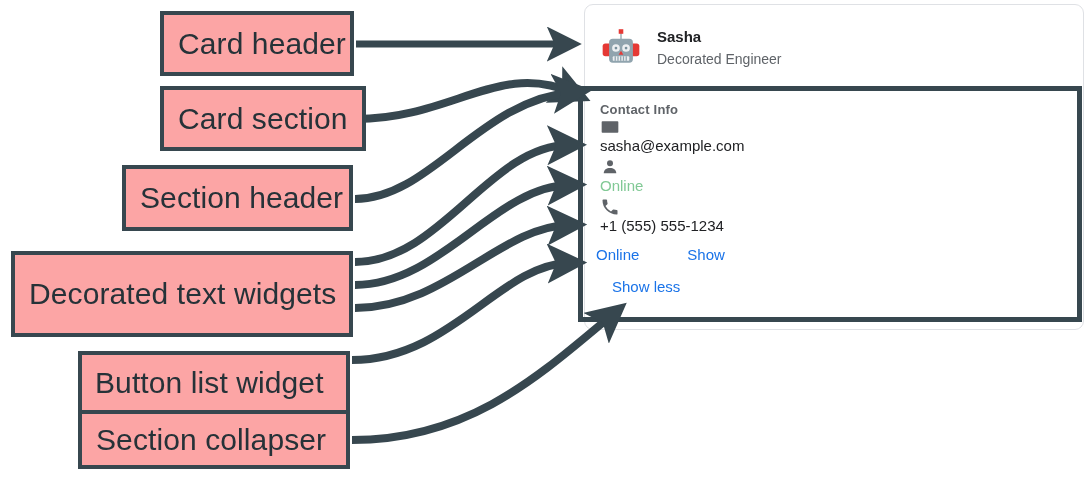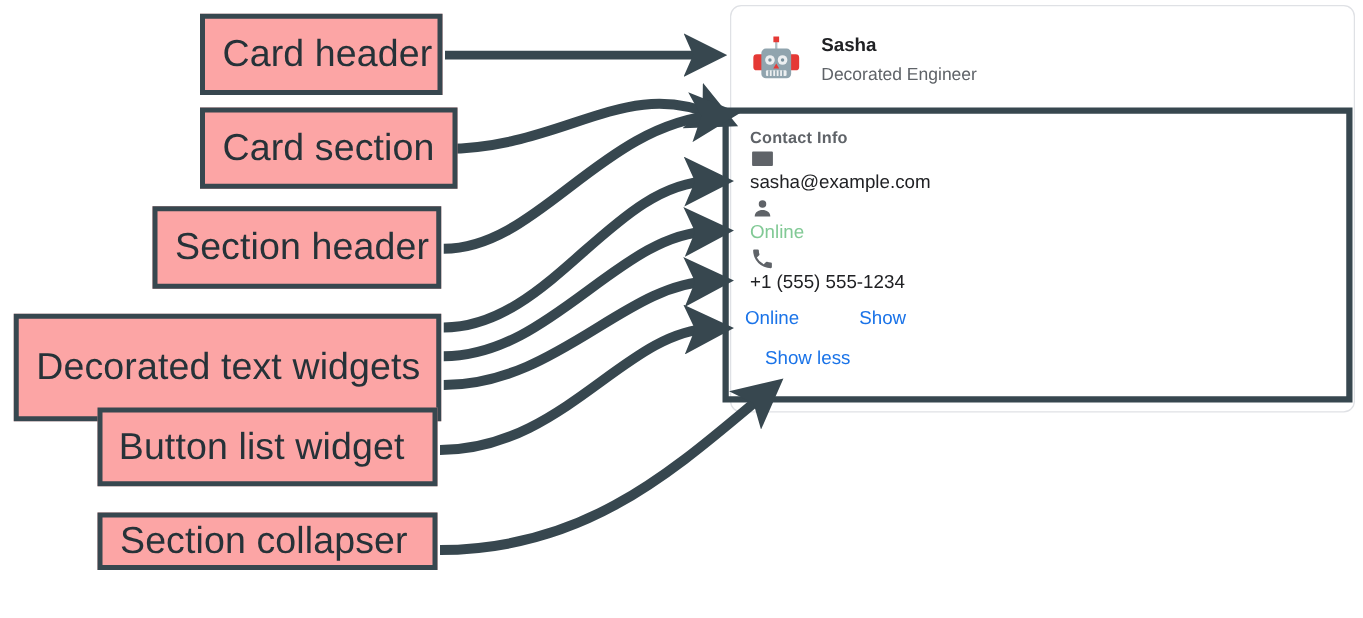--- a/index.html
+++ b/index.html
@@ -174,23 +174,23 @@
 <div id="stage">
 
   <div class="callout" style="left:160px; top:11px; width:194px; height:65px;">Card header</div>
 
   <div class="callout" style="left:160px; top:86px; width:206px; height:65px;">Card section</div>
 
   <div class="callout" style="left:122px; top:165px; width:231px; height:66px;">Section header</div>
 
   <div class="callout" style="left:11px; top:251px; width:342px; height:86px;">Decorated text widgets</div>
 
-  <div class="callout" style="left:78px; top:326px; width:272px; height:63px;padding-left:13px;">Button list widget</div>
-
-  <div class="callout" style="left:78px; top:410px; width:272px; height:46px;">Section collapser</div>
+  <div class="callout" style="left:78px; top:351px; width:272px; height:63px;padding-left:13px;">Button list widget</div>
+
+  <div class="callout" style="left:78px; top:410px; width:272px; height:59px;">Section collapser</div>
 
   <div id="card">
 
     <div id="card-header">
       <span id="avatar">
         <svg viewBox="0 0 48 48" width="44" height="44" aria-hidden="true">
 
           <rect x="23" y="6" width="2" height="9" fill="#b0bec5"></rect>
           <rect x="21.5" y="3.5" width="5" height="5" fill="#e53935"></rect>
 

